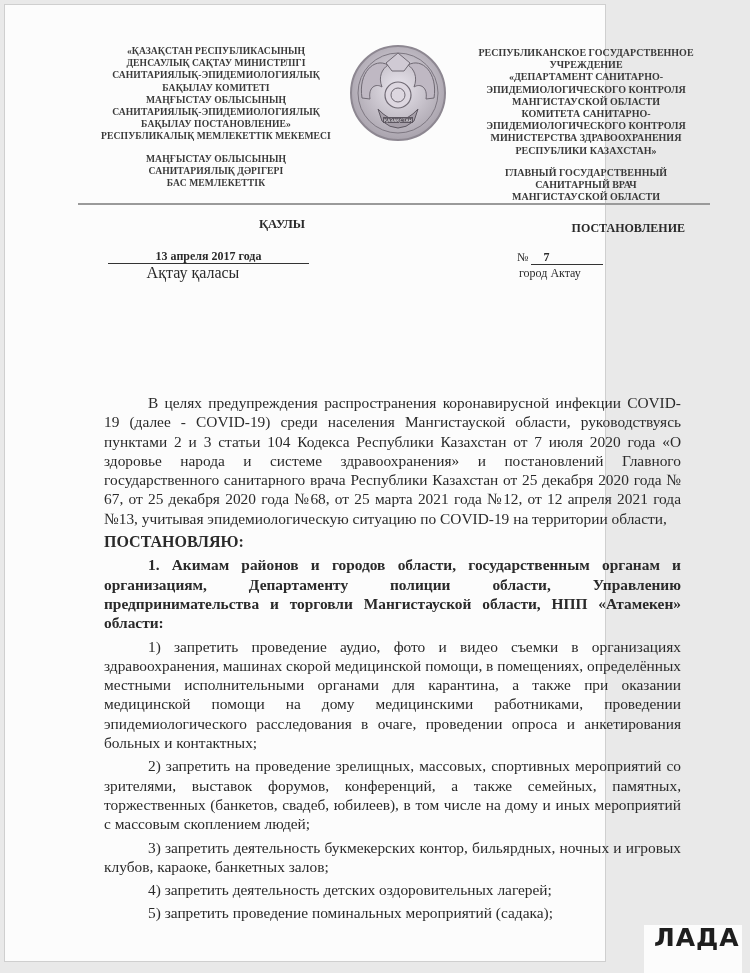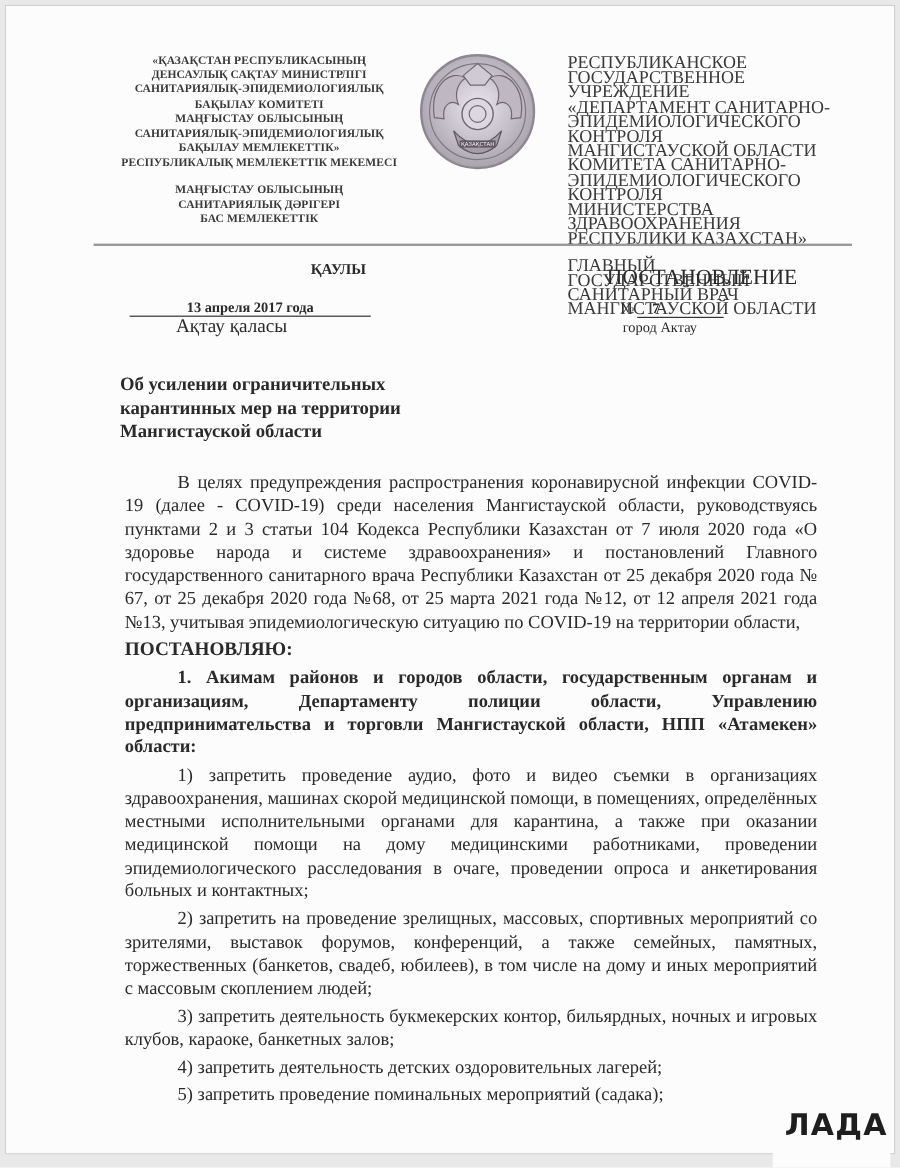--- a/index.html
+++ b/index.html
@@ -1,36 +1,36 @@
 <!DOCTYPE html>
 <html><head>
   <meta charset="utf-8">
   <style>
     html, body { margin:0; padding:0; }
     body {
       width:750px; height:973px; background:#e9e9e9; position:relative; overflow:hidden;
       font-family:"Liberation Serif", "DejaVu Serif", serif; color:#2a2a2a;
     }
     .sheet {
-      position:absolute; left:4px; top:4px; width:742px; height:958px;
+      position:absolute; left:4px; top:4px; width:602px; height:958px;
       background:#fcfcfc; border:1px solid #cfcfcf; box-sizing:border-box;
     }
     .hdr-left {
       position:absolute; left:80px; top:40px; width:262px; text-align:center;
       font-weight:bold; font-size:9.6px; line-height:12.2px; letter-spacing:0.1px; color:#3a3a3a;
     }
     .hdr-right {
-      position:absolute; left:468px; top:42px; width:226px; text-align:left;
-      font-weight:normal; font-size:15px; line-height:12.2px; color:#3a3a3a;
+      position:absolute; left:468px; top:42px; width:226px; text-align:center;
+      font-weight:bold; font-size:10px; line-height:12.2px; color:#3a3a3a;
     }
     .hdr-gap { height:10px; }
     .emblem { position:absolute; left:343px; top:38px; width:100px; height:100px; }
     .divider { position:absolute; left:73px; top:198px; width:632px; height:2px; background:#9a9a9a; }
     .kauly { position:absolute; left:100px; top:212px; width:200px; text-align:right; font-weight:bold; font-size:12.5px; }
-    .postanovlenie { position:absolute; left:480px; top:216px; width:200px; text-align:center; font-weight:normal; font-size:18px; }
+    .postanovlenie { position:absolute; left:480px; top:216px; width:200px; text-align:right; font-weight:bold; font-size:12px; }
     .date-line {
       position:absolute; left:103px; top:244px; width:201px; text-align:center;
       font-weight:bold; font-size:12px; border-bottom:1px solid #333; line-height:14px;
     }
     .city-left { position:absolute; left:103px; top:259px; width:170px; text-align:center; font-size:16px; }
     .num-row { position:absolute; left:512px; top:245px; font-size:12px; line-height:14px; }
     .num-val { display:inline-block; width:72px; border-bottom:1px solid #333; text-align:left; padding-left:12px; box-sizing:border-box; font-weight:bold; }
     .city-right { position:absolute; left:514px; top:261px; width:96px; text-align:left; font-size:12px; }
     .title {
       position:absolute; left:95px; top:306px; width:300px;
@@ -55,21 +55,21 @@
 
 <div class="sheet">
 
   <div class="hdr-left">
     <div>«ҚАЗАҚСТАН РЕСПУБЛИКАСЫНЫҢ</div>
     <div>ДЕНСАУЛЫҚ САҚТАУ МИНИСТРЛІГІ</div>
     <div>САНИТАРИЯЛЫҚ-ЭПИДЕМИОЛОГИЯЛЫҚ</div>
     <div>БАҚЫЛАУ КОМИТЕТІ</div>
     <div>МАҢҒЫСТАУ ОБЛЫСЫНЫҢ</div>
     <div>САНИТАРИЯЛЫҚ-ЭПИДЕМИОЛОГИЯЛЫҚ</div>
-    <div>БАҚЫЛАУ МЕМЛЕКЕТТІК»</div>
+    <div>БАҚЫЛАУ ПОСТАНОВЛЕНИЕ»</div>
     <div>РЕСПУБЛИКАЛЫҚ МЕМЛЕКЕТТІК МЕКЕМЕСІ</div>
     <div class="hdr-gap"></div>
     <div>МАҢҒЫСТАУ ОБЛЫСЫНЫҢ</div>
     <div>САНИТАРИЯЛЫҚ ДӘРІГЕРІ</div>
     <div>БАС МЕМЛЕКЕТТІК</div>
   </div>
 
   <div class="emblem">
     <svg width="100" height="100" viewBox="0 0 100 100">
       <defs>
@@ -114,25 +114,20 @@
 
   <div class="date-line">13 апреля 2017 года</div>
   <div class="city-left">Ақтау қаласы</div>
 
   <div class="num-row">
     <span>№</span>
     <span class="num-val">7</span>
   </div>
   <div class="city-right">город Актау</div>
 
-  <div class="title">
-    <div>Об усилении ограничительных</div>
-    <div>карантинных мер на территории</div>
-    <div>Мангистауской области</div>
-  </div>
 
   <div class="body">
     <p>В целях предупреждения распространения коронавирусной инфекции COVID-19 (далее - COVID-19) среди населения Мангистауской области, руководствуясь пунктами 2 и 3 статьи 104 Кодекса Республики Казахстан от 7 июля 2020 года «О здоровье народа и системе здравоохранения» и постановлений Главного государственного санитарного врача Республики Казахстан от 25 декабря 2020 года № 67, от 25 декабря 2020 года №68, от 25 марта 2021 года №12, от 12 апреля 2021 года №13, учитывая эпидемиологическую ситуацию по COVID-19 на территории области,</p>
     <p class="noindent">ПОСТАНОВЛЯЮ:</p>
     <p class="bold">1. Акимам районов и городов области, государственным органам и организациям, Департаменту полиции области, Управлению предпринимательства и торговли Мангистауской области, НПП «Атамекен» области:</p>
     <p>1) запретить проведение аудио, фото и видео съемки в организациях здравоохранения, машинах скорой медицинской помощи, в помещениях, определённых местными исполнительными органами для карантина, а также при оказании медицинской помощи на дому медицинскими работниками, проведении эпидемиологического расследования в очаге, проведении опроса и анкетирования больных и контактных;</p>
     <p>2) запретить на проведение зрелищных, массовых, спортивных мероприятий со зрителями, выставок форумов, конференций, а также семейных, памятных, торжественных (банкетов, свадеб, юбилеев), в том числе на дому и иных мероприятий с массовым скоплением людей;</p>
     <p>3) запретить деятельность букмекерских контор, бильярдных, ночных и игровых клубов, караоке, банкетных залов;</p>
     <p>4) запретить деятельность детских оздоровительных лагерей;</p>
     <p>5) запретить проведение поминальных мероприятий (садака);</p>

